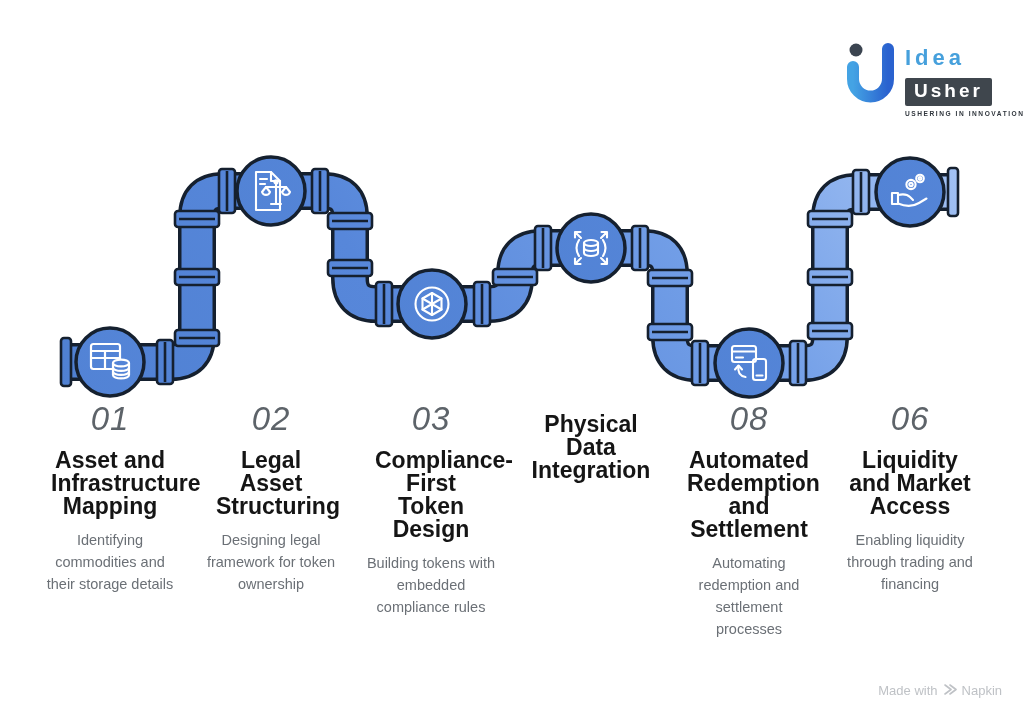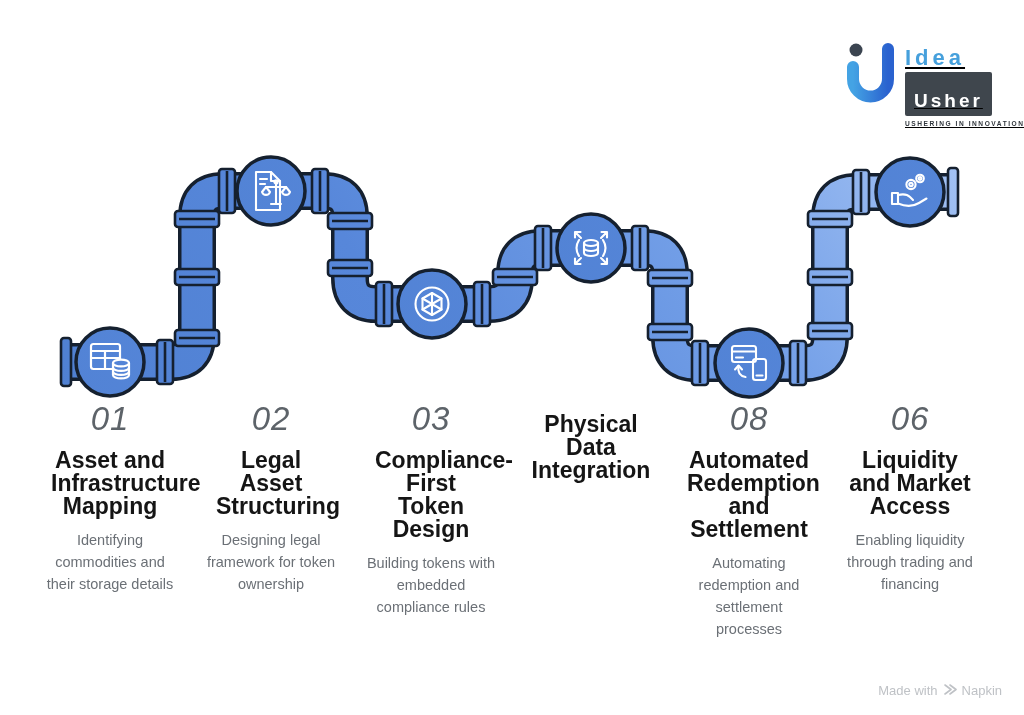--- a/index.html
+++ b/index.html
@@ -1,24 +1,24 @@
 <!DOCTYPE html>
 <html><head>
 <meta charset="utf-8">
 <style>
   html,body{margin:0;padding:0;background:#ffffff;}
   body{width:1024px;height:715px;position:relative;overflow:hidden;
        font-family:"Liberation Sans", sans-serif;-webkit-font-smoothing:antialiased;}
 
   
   .logo{position:absolute;top:40px;left:844px;display:flex;align-items:flex-start;gap:7px;}
-  .logo-text{display:flex;flex-direction:column;align-items:flex-start;text-decoration:underline;}
+  .logo-text{display:flex;flex-direction:column;align-items:flex-start;}
   .logo-idea{color:#46a0dc;font-size:22px;font-weight:bold;letter-spacing:4px;line-height:24px;margin-top:6px;}
   .logo-usher-box{background:#3f464d;color:#ffffff;font-size:19px;font-weight:bold;
-      letter-spacing:3px;padding:18px 9px 4px 9px;margin-top:2px;border-radius:2px;}
+      letter-spacing:3px;padding:2px 9px 4px 9px;margin-top:8px;border-radius:2px;}
   .logo-tagline{color:#30363d;font-size:6.6px;font-weight:bold;letter-spacing:1.55px;margin-top:4px;white-space:nowrap;}
 
   
   .pipeline{position:absolute;left:0;top:0;}
 
   
   .step{position:absolute;top:401px;width:170px;text-align:center;}
   .step-number{font-size:33px;color:#5d6369;letter-spacing:1px;line-height:36px;font-style:italic;}
   .step-title{margin:12px auto 0;font-weight:bold;font-size:23px;line-height:23px;color:#151515;}
   .step-desc{margin:11px auto 0;font-size:14.5px;line-height:22px;color:#6b7076;}

